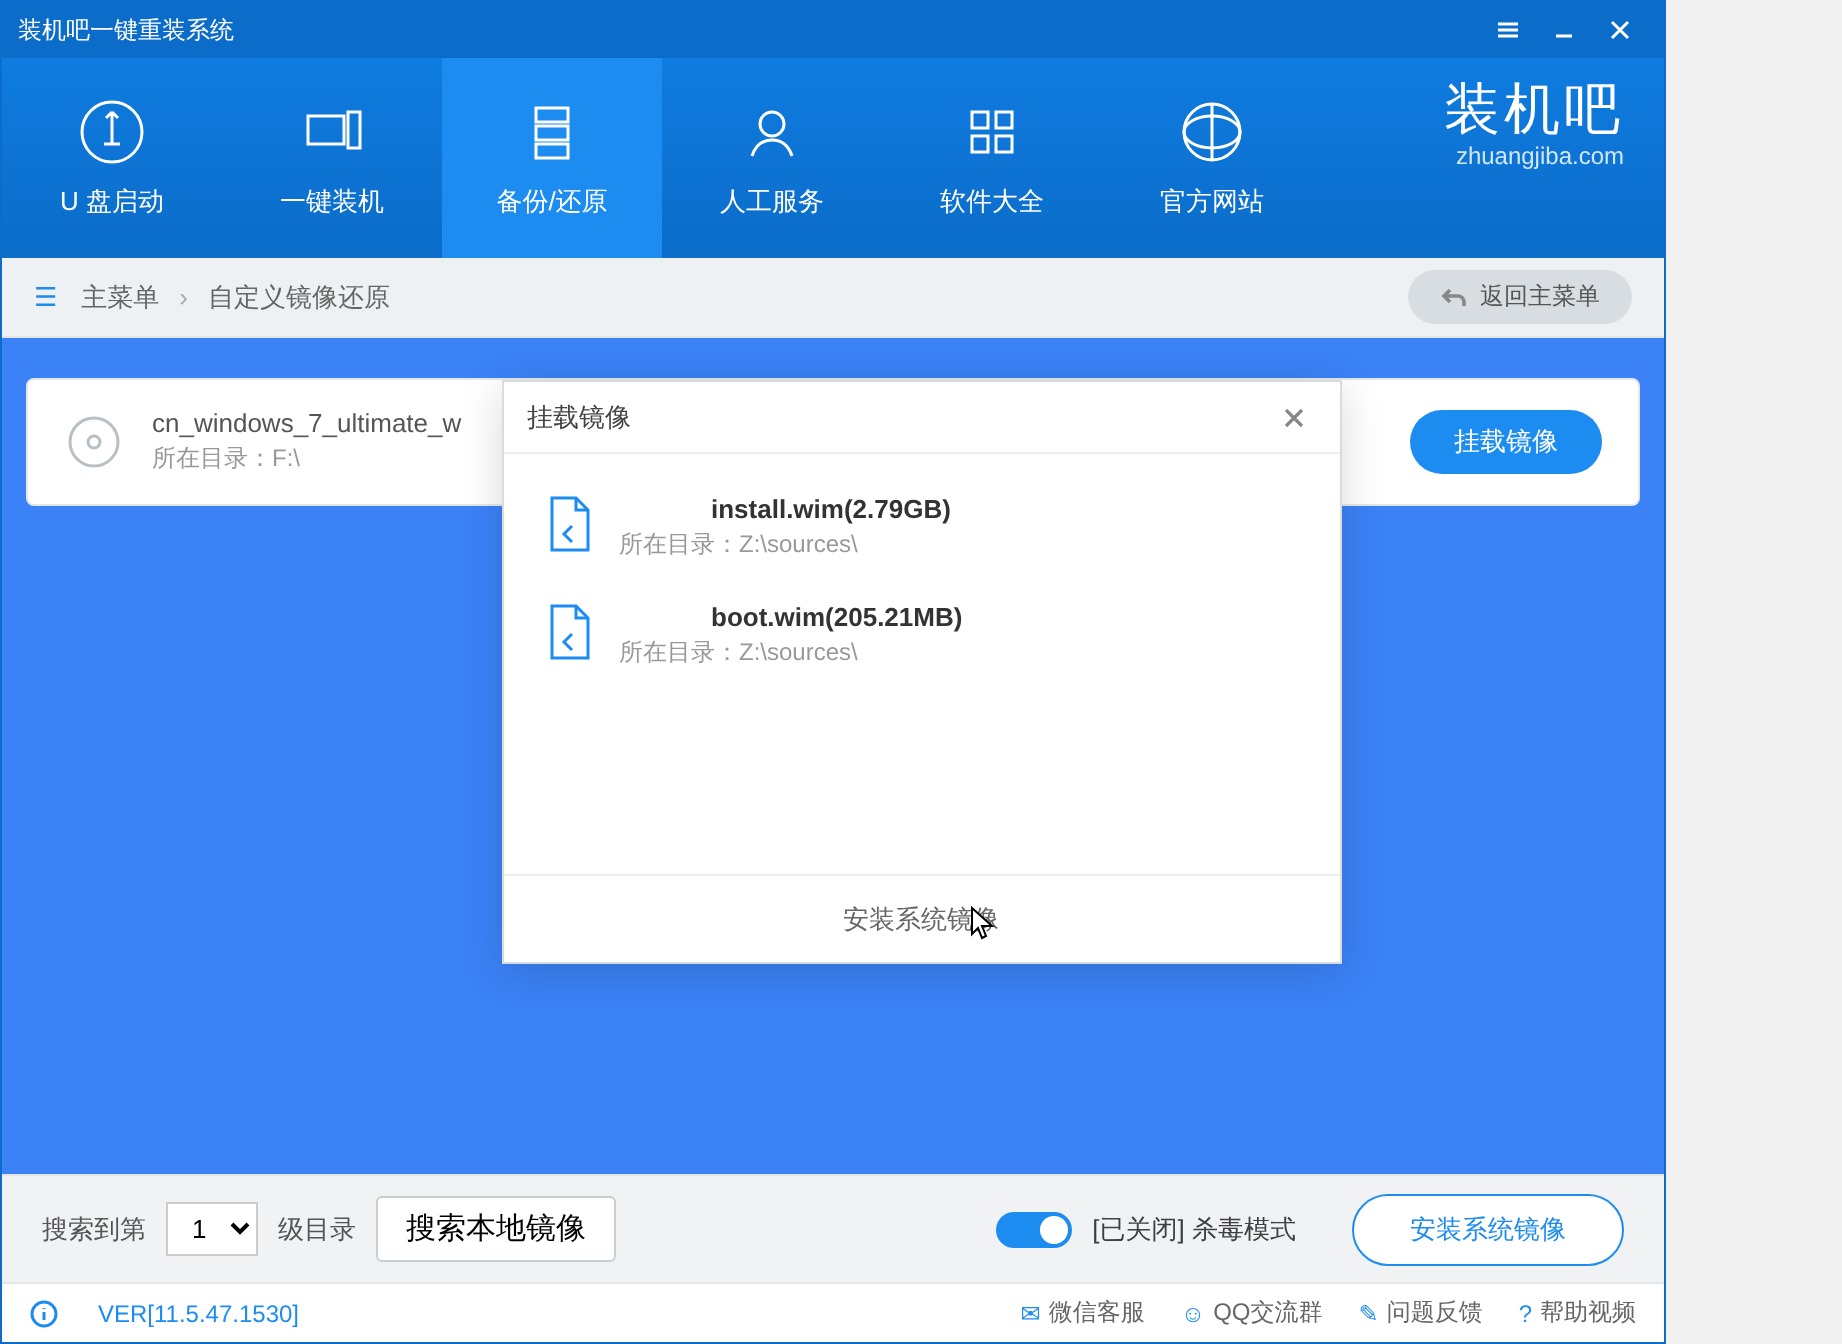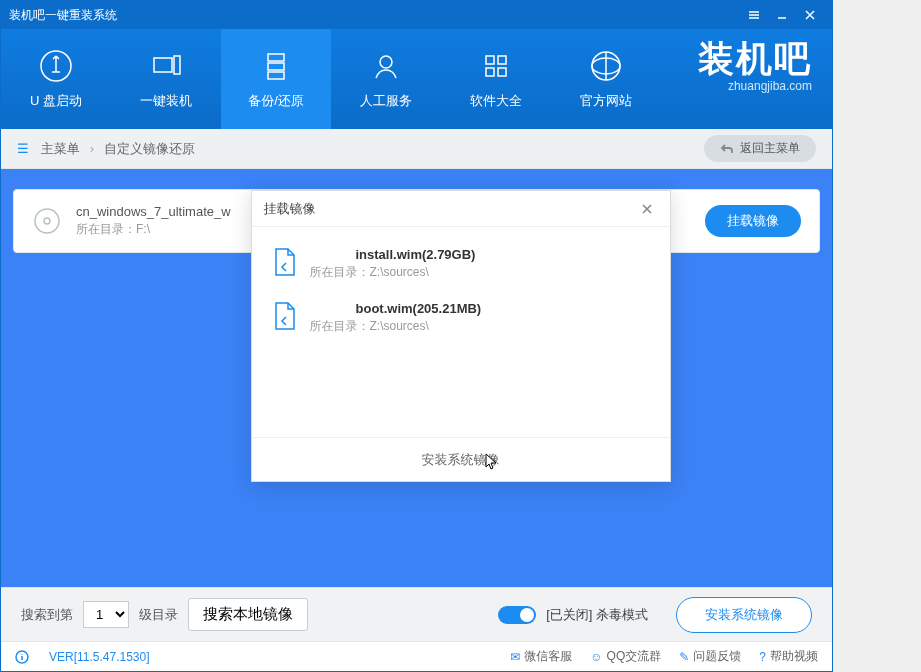--- a/index.html
+++ b/index.html
@@ -10,21 +10,21 @@
 .titlebar { height: 28px; background: #0b6cc9; display: flex; align-items: center; padding: 0 8px; color: #fff; font-size: 12px; }
 .titlebar .title { flex: 1; }
 .titlebar .win-btn { width: 28px; height: 28px; display: flex; align-items: center; justify-content: center; cursor: pointer; }
 .titlebar .win-btn svg { stroke: #fff; }
 
 .navbar { height: 100px; background: linear-gradient(#0f7ce0, #0b6cc9); display: flex; align-items: stretch; position: relative; }
 .nav-item { width: 110px; display: flex; flex-direction: column; align-items: center; justify-content: center; color: #fff; font-size: 13px; cursor: pointer; gap: 8px; }
 .nav-item.active { background: #1d8cf0; }
 .nav-icon { width: 36px; height: 36px; display: flex; align-items: center; justify-content: center; }
 .logo-area { position: absolute; right: 20px; top: 12px; color: #fff; text-align: right; }
-.logo-text { font-size: 36px; font-weight: 700; letter-spacing: 2px; line-height: 1; }
+.logo-text { font-size: 28px; font-weight: 400; letter-spacing: 2px; line-height: 1; }
 .logo-sub { font-size: 12px; color: #cfe7fb; margin-top: 2px; }
 
 .breadcrumb-bar { height: 40px; background: #eef1f3; border-bottom: 1px solid #e3e6e8; display: flex; align-items: center; padding: 0 16px; font-size: 13px; color: #666; }
 .breadcrumb-bar .bc-icon { margin-right: 8px; color: #1d8cf0; }
 .breadcrumb-bar .crumb { padding: 0 4px; }
 .breadcrumb-bar .sep { color: #aaa; padding: 0 6px; }
 .back-btn { margin-left: auto; background: #d8dde1; border-radius: 14px; padding: 5px 16px; font-size: 12px; color: #555; display: flex; align-items: center; gap: 6px; cursor: pointer; }
 
 .content { flex: 1; background: #3b82f6; padding: 20px 12px; position: relative; }
 .image-row { display: flex; align-items: center; background: #fff; border: 1px solid #e5e8ea; border-radius: 4px; padding: 14px 18px; gap: 14px; }

